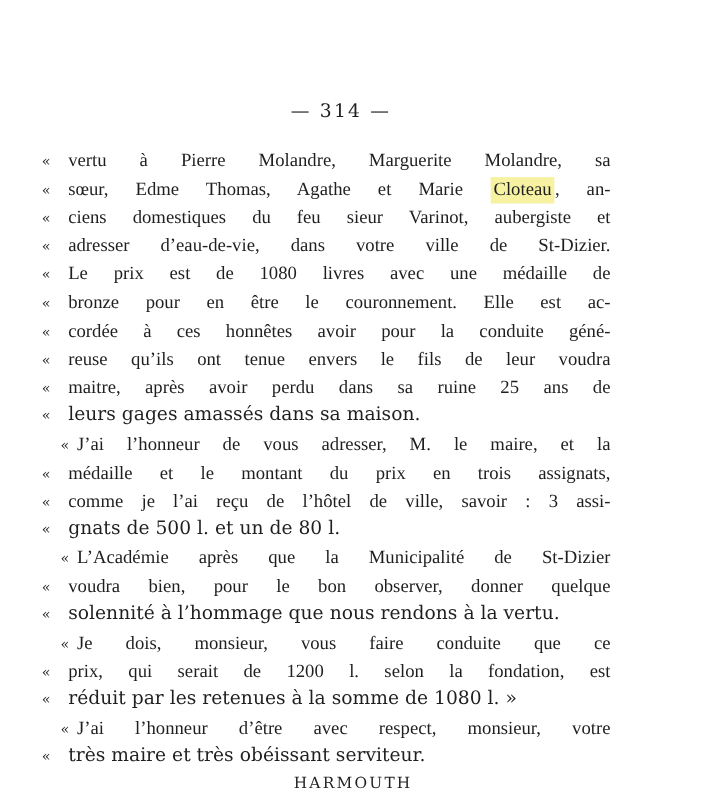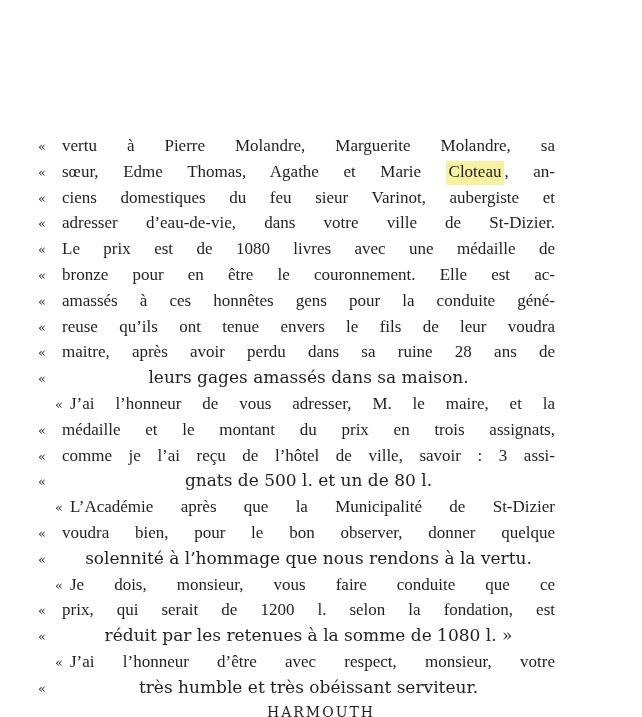--- a/index.html
+++ b/index.html
@@ -51,21 +51,20 @@
     flex: 0 0 auto;
     width: auto;
     margin-left: 17px;
     margin-right: 7px;
   }
   .line .t {
     flex: 1 1 auto;
     min-width: 0;
     white-space: normal;
     overflow: hidden;
-    text-align: center;
   }
   .line .t.justify {
     text-align: justify;
     text-align-last: justify;
     font-family: Liberation Serif, serif;
   }
   mark.hl {
     background: var(--highlight, #f6f2a2);
     color: inherit;
     padding: 1px 3px 6px 3px;
@@ -80,20 +79,21 @@
     font-variant: small-caps;
     letter-spacing: 2px;
     color: var(--ink, #1f1f1f);
   }
 </style>
 </head>
 <body>
 
 <div class="page">
 
+  <div class="page-number">— 314 —</div>
 
   <div class="letter" id="letter-body">
       <div class="line">
         <span class="q">«</span>
         <span class="t justify">vertu à Pierre Molandre, Marguerite Molandre, sa</span>
       </div>
       <div class="line">
         <span class="q">«</span>
         <span class="t justify">sœur, Edme Thomas, Agathe et Marie <mark class="hl">Cloteau</mark>, an-</span>
       </div>
@@ -108,29 +108,29 @@
       <div class="line">
         <span class="q">«</span>
         <span class="t justify">Le prix est de 1080 livres avec une médaille de</span>
       </div>
       <div class="line">
         <span class="q">«</span>
         <span class="t justify">bronze pour en être le couronnement. Elle est ac-</span>
       </div>
       <div class="line">
         <span class="q">«</span>
-        <span class="t justify">amassés à ces honnêtes gens pour la conduite géné-</span>
+        <span class="t justify">cordée à ces honnêtes avoir pour la conduite géné-</span>
       </div>
       <div class="line">
         <span class="q">«</span>
         <span class="t justify">reuse qu’ils ont tenue envers le fils de leur voudra</span>
       </div>
       <div class="line">
         <span class="q">«</span>
-        <span class="t justify">maitre, après avoir perdu dans sa ruine 28 ans de</span>
+        <span class="t justify">maitre, après avoir perdu dans sa ruine 25 ans de</span>
       </div>
       <div class="line">
         <span class="q">«</span>
         <span class="t">leurs gages amassés dans sa maison.</span>
       </div>
       <div class="line indent">
         <span class="q">«</span>
         <span class="t justify">J’ai l’honneur de vous adresser, M. le maire, et la</span>
       </div>
       <div class="line">
@@ -168,19 +168,19 @@
       <div class="line">
         <span class="q">«</span>
         <span class="t">réduit par les retenues à la somme de 1080 l. »</span>
       </div>
       <div class="line indent">
         <span class="q">«</span>
         <span class="t justify">J’ai l’honneur d’être avec respect, monsieur, votre</span>
       </div>
       <div class="line">
         <span class="q">«</span>
-        <span class="t">très humble et très obéissant serviteur.</span>
+        <span class="t">très maire et très obéissant serviteur.</span>
       </div>
     </div>
 
   <div class="signature-cut">HARMOUTH</div>
 
 </div>
 
 </body></html>

